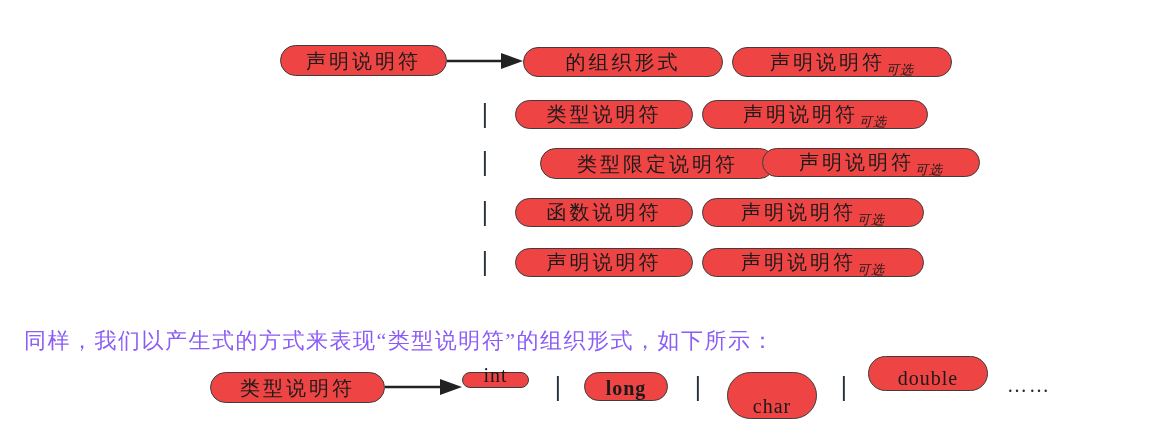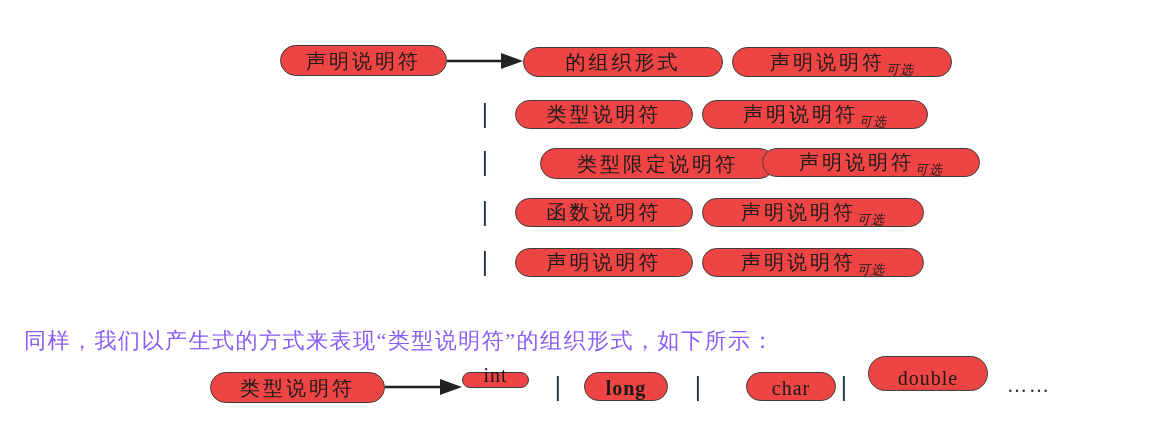--- a/index.html
+++ b/index.html
@@ -146,21 +146,21 @@
     </div>
 
     <div class="pipe" style="left:554px; top:376px;">|</div>
 
     <div class="pill en" style="left:584px; top:372px; width:84px; height:29px;font-weight:bold;">
       <span>long</span>
     </div>
 
     <div class="pipe" style="left:694px; top:376px;">|</div>
 
-    <div class="pill en" style="left:746px; top:372px; width:90px; height:29px;">
+    <div class="pill en" style="left:727px; top:372px; width:90px; height:47px;">
       <span>char</span>
     </div>
 
     <div class="pipe" style="left:840px; top:376px;">|</div>
 
     <div class="pill en" style="left:868px; top:356px; width:120px; height:35px;">
       <span>double</span>
     </div>
 
     <div class="ellipsis">……</div>

